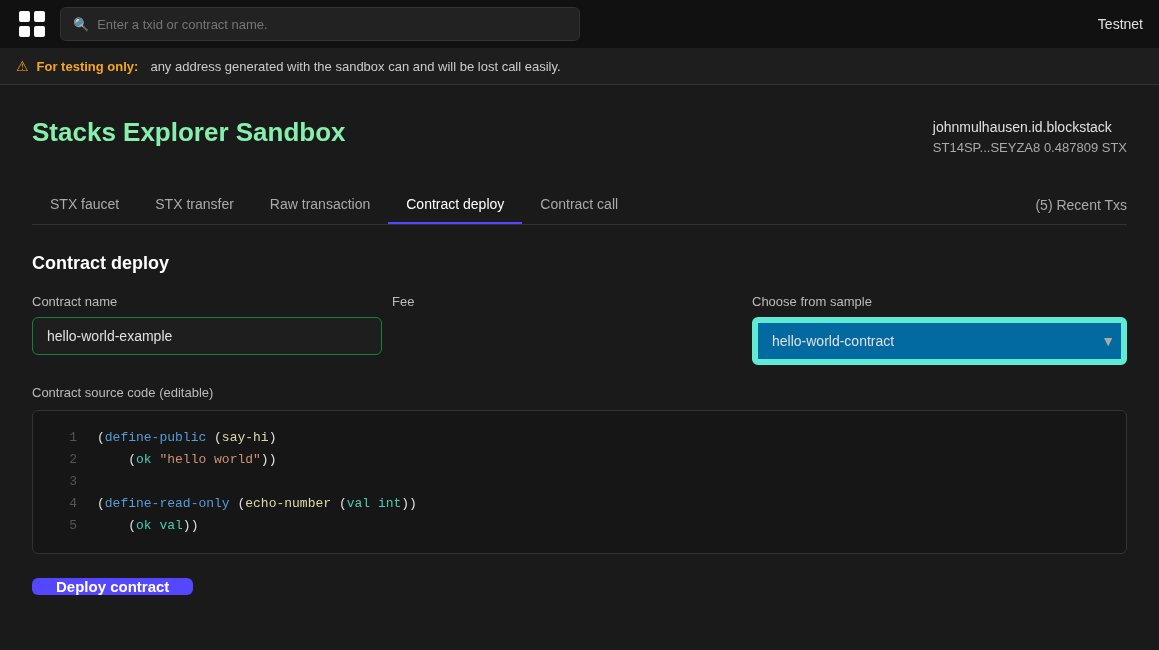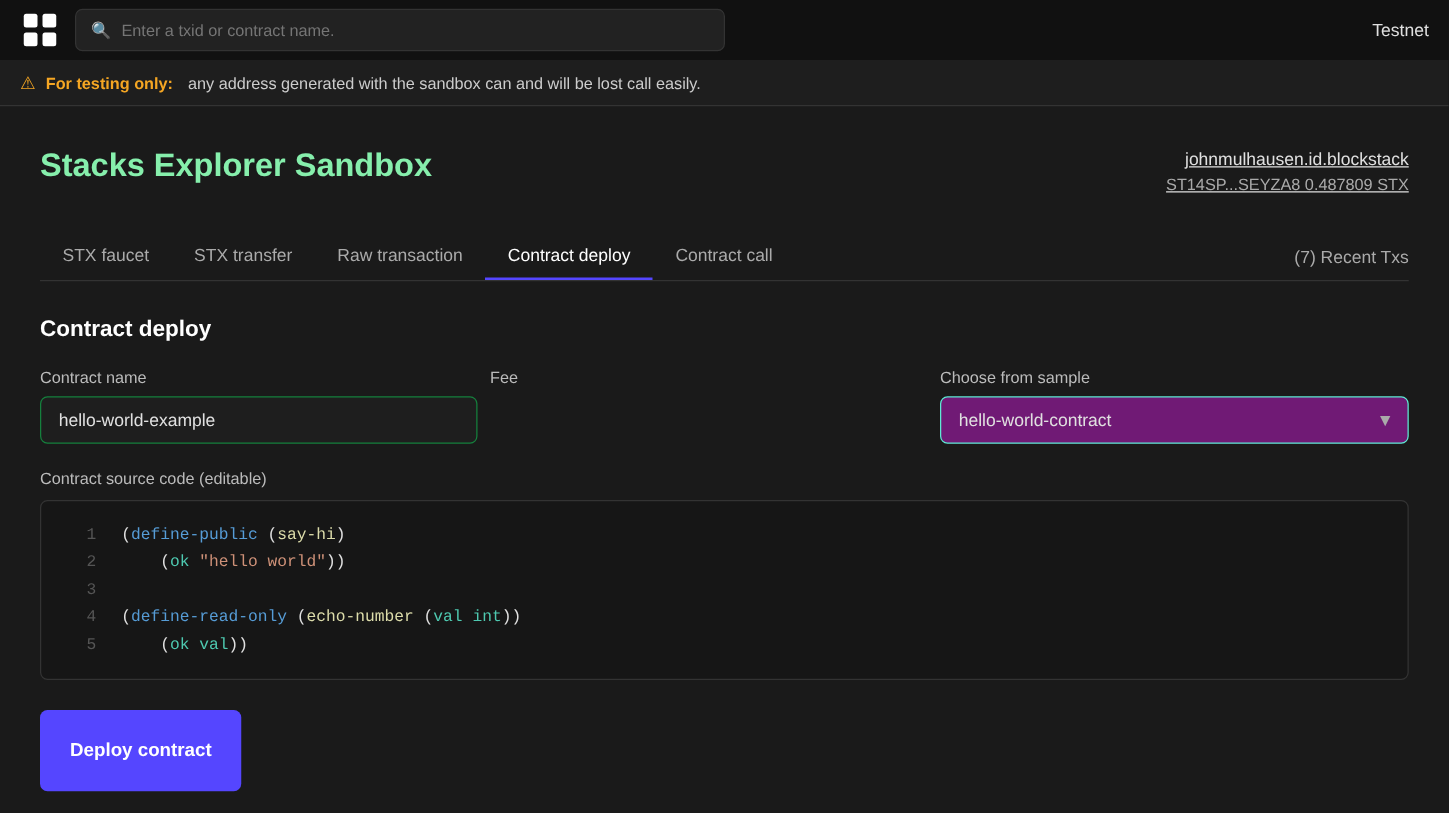--- a/index.html
+++ b/index.html
@@ -91,23 +91,22 @@
       justify-content: space-between;
       align-items: flex-start;
       margin-bottom: 28px;
     }
     .page-title {
       font-size: 26px;
       font-weight: 700;
       color: #86efac;
     }
     .account-info {
-      text-align: right;
+      text-align: left;
       line-height: 1.5;
-      text-decoration: underline;
     }
     .account-name {
       font-size: 14px;
       color: #e0e0e0;
     }
     .account-address {
       font-size: 13px;
       color: #aaa;
     }
 
@@ -176,22 +175,22 @@
       color: #e0e0e0;
       font-size: 14px;
       padding: 10px 14px;
       outline: none;
       width: 100%;
     }
     .select-wrapper {
       position: relative;
     }
     .form-select {
-      background: #701a75;
-      border: 1px solid #5eead4;
+      background: #0369a1;
+      border: 6px solid #5eead4;
       border-radius: 6px;
       color: #e0e0e0;
       font-size: 14px;
       padding: 10px 36px 10px 14px;
       outline: none;
       width: 100%;
       appearance: none;
       cursor: pointer;
     }
     .select-chevron {
@@ -243,21 +242,21 @@
     .str-orange { color: #ce9178; }
     .fn-yellow { color: #dcdcaa; }
     .type-teal { color: #4ec9b0; }
 
     
     .deploy-btn {
       background: #5546ff;
       color: #fff;
       border: none;
       border-radius: 6px;
-      padding: 24px 24px;
+      padding: 0 24px;
       font-size: 15px;
       font-weight: 600;
       cursor: pointer;
       transition: background 0.15s;
     }
   </style>
 </head>
 <body>
 
 <nav class="topnav">
@@ -293,21 +292,21 @@
     </div>
   </div>
 
   
   <div class="tabs">
     <span class="tab">STX faucet</span>
     <span class="tab">STX transfer</span>
     <span class="tab">Raw transaction</span>
     <span class="tab active">Contract deploy</span>
     <span class="tab">Contract call</span>
-    <span class="recent-txs">(7) Recent Txs</span>
+    <span class="recent-txs">(5) Recent Txs</span>
   </div>
 
   
   <div class="section-title">Contract deploy</div>
 
   
   <div class="form-row">
     <div class="form-group contract-name">
       <label class="form-label">Contract name</label>
       <input class="form-input" type="text" value="hello-world-example" style="">

